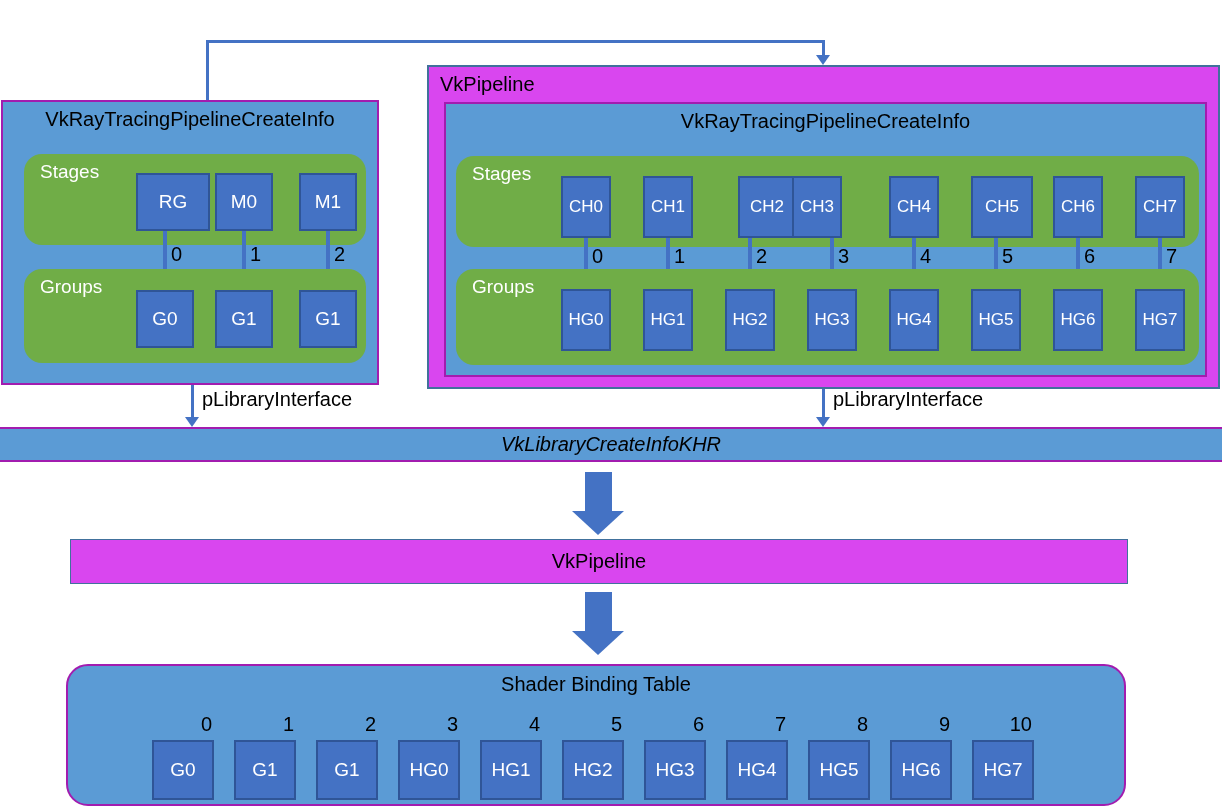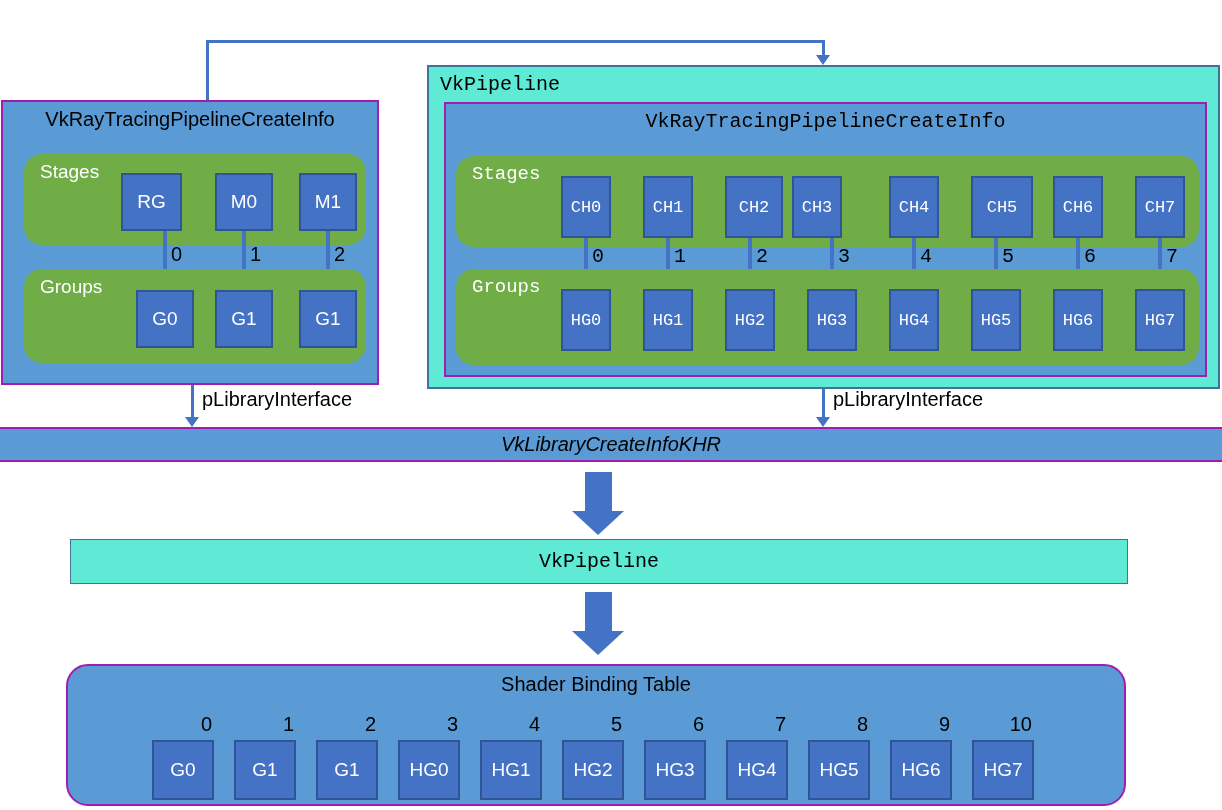--- a/index.html
+++ b/index.html
@@ -4,21 +4,21 @@
 <style>
   html,body{margin:0;padding:0;background:#ffffff;}
   #canvas{
     position:relative;width:1222px;height:810px;overflow:hidden;
     font-family:"Liberation Sans", sans-serif;color:#000;
     background:#ffffff;
   }
   
   .box-md{position:absolute;background:#5B9BD5;border:2px solid #a21caf;box-sizing:border-box;}
   
-  .box-lt{position:absolute;background:#5eead4;border:2px solid #41719C;box-sizing:border-box;font-family:Liberation Mono, monospace;}
+  .box-lt{position:absolute;background:#d946ef;border:2px solid #41719C;box-sizing:border-box;}
   
   .green{position:absolute;background:#70AD47;border-radius:18px;}
   
   .sq{position:absolute;background:#4472C4;border:2px solid #2F5597;box-sizing:border-box;
       display:flex;align-items:center;justify-content:center;color:#fff;font-size:19px;}
   .sq.sm{font-size:17px;}
   
   .seg{position:absolute;background:#4472C4;}
   
   .tri-down{position:absolute;width:0;height:0;
@@ -44,21 +44,21 @@
   <div class="seg" style="left:822px;top:40px;width:3px;height:17px;"></div>
   <div class="tri-down" style="left:816px;top:55px;"></div>
 
   <div class="box-md" style="left:1px;top:100px;width:378px;height:285px;">
     <div class="title" style="top:6px;">VkRayTracingPipelineCreateInfo</div>
 
     <div class="green" style="left:21px;top:52px;width:342px;height:91px;">
       <div class="label-white" style="left:16px;top:7px;">Stages</div>
     </div>
 
-    <div class="sq" style="left:118px;top:71px;width:61px;height:58px;">RG</div>
+    <div class="sq" style="left:133px;top:71px;width:74px;height:58px;">RG</div>
     <div class="sq" style="left:212px;top:71px;width:58px;height:58px;">M0</div>
     <div class="sq" style="left:296px;top:71px;width:58px;height:58px;">M1</div>
 
     <div class="seg" style="left:160px;top:129px;width:4px;height:59px;"></div>
     <div class="seg" style="left:239px;top:129px;width:4px;height:59px;"></div>
     <div class="seg" style="left:323px;top:129px;width:4px;height:59px;"></div>
 
     <div class="idx" style="left:168px;top:141px;">0</div>
     <div class="idx" style="left:247px;top:141px;">1</div>
     <div class="idx" style="left:331px;top:141px;">2</div>
@@ -77,21 +77,21 @@
 
     <div class="box-md" style="left:15px;top:35px;width:763px;height:275px;">
       <div class="title" style="top:6px;">VkRayTracingPipelineCreateInfo</div>
 
       <div class="green" style="left:10px;top:52px;width:743px;height:91px;">
         <div class="label-white" style="left:16px;top:7px;">Stages</div>
       </div>
 
       <div class="sq sm" style="left:115px;top:72px;width:50px;height:62px;">CH0</div>
       <div class="sq sm" style="left:197px;top:72px;width:50px;height:62px;">CH1</div>
-      <div class="sq sm" style="left:279px;top:72px;width:58px;height:62px;">CH2</div>
+      <div class="sq sm" style="left:292px;top:72px;width:58px;height:62px;">CH2</div>
       <div class="sq sm" style="left:346px;top:72px;width:50px;height:62px;">CH3</div>
       <div class="sq sm" style="left:443px;top:72px;width:50px;height:62px;">CH4</div>
       <div class="sq sm" style="left:525px;top:72px;width:62px;height:62px;">CH5</div>
       <div class="sq sm" style="left:607px;top:72px;width:50px;height:62px;">CH6</div>
       <div class="sq sm" style="left:689px;top:72px;width:50px;height:62px;">CH7</div>
 
       <div class="seg" style="left:138px;top:134px;width:4px;height:51px;"></div>
       <div class="seg" style="left:220px;top:134px;width:4px;height:51px;"></div>
       <div class="seg" style="left:302px;top:134px;width:4px;height:51px;"></div>
       <div class="seg" style="left:384px;top:134px;width:4px;height:51px;"></div>

